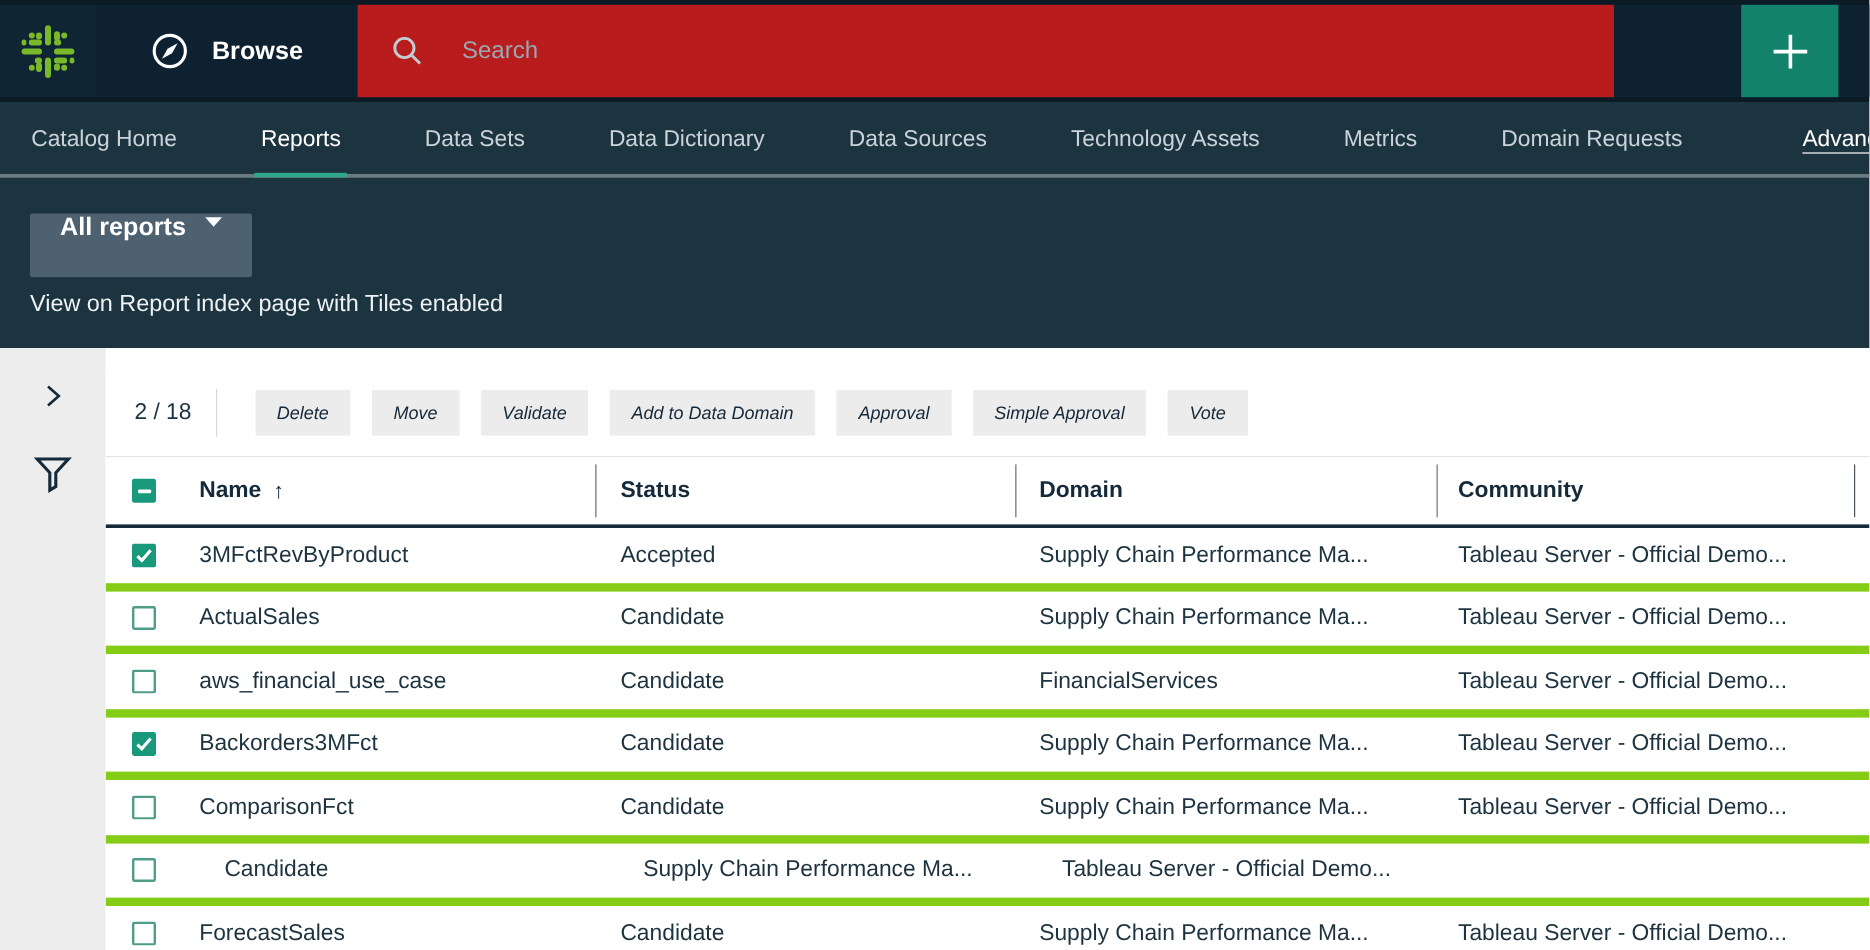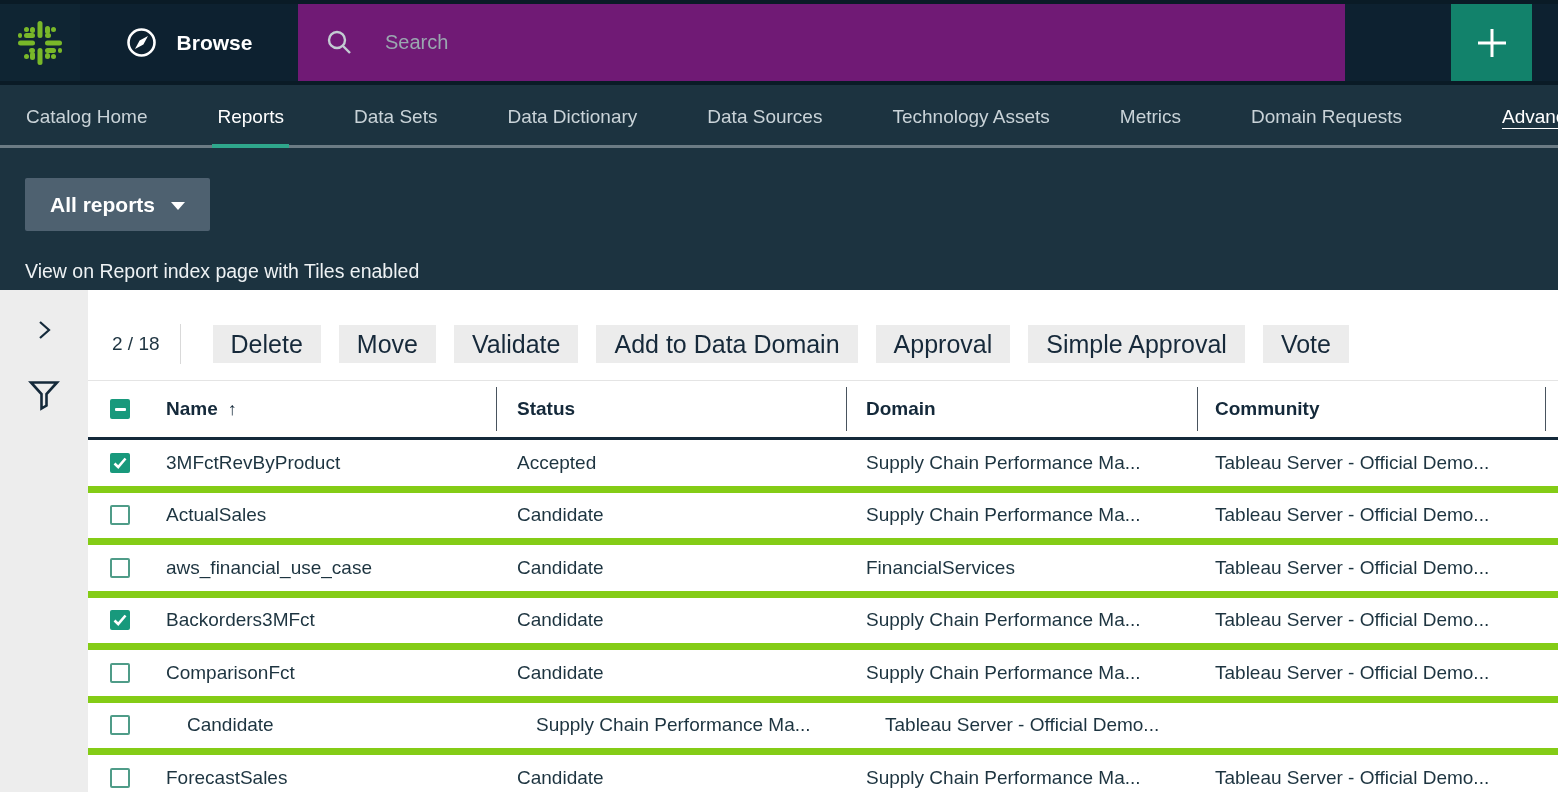--- a/index.html
+++ b/index.html
@@ -4,21 +4,21 @@
 <style>
   * { margin:0; padding:0; box-sizing:border-box; }
   html,body { width:1558px; height:792px; overflow:hidden; background:#fff;
               font-family:"Liberation Sans", sans-serif; }
 
   
   .topbar { display:flex; height:85px; background:var(--topbar-bg,#0A1B26); padding:4px 0; }
   .logo-tile { width:80px; height:100%; background:#0f2533; display:flex; align-items:center; justify-content:center; cursor:pointer; }
   .browse-tile { width:218px; height:100%; background:#0d2130; display:flex; align-items:center; justify-content:center; gap:20px;
                  color:#fff; font-size:21px; font-weight:700; cursor:pointer; }
-  .search-tile { flex:1; height:100%; background:#701a75; display:flex; align-items:center; padding-left:28px; }
+  .search-tile { flex:1; height:100%; background:#b91c1c; display:flex; align-items:center; padding-left:28px; }
   .search-tile svg { margin-right:32px; flex:none; }
   .search-input { flex:1; background:transparent; border:none; outline:none; color:#dfe6ea; font-size:20px; font-family:inherit; }
   .search-input::placeholder { color:#9aa7b0; }
   .topbar-right { width:213px; height:100%; background:#0d2130; display:flex; }
   .plus-btn { margin-left:106px; width:81px; height:77px; background:var(--accent-teal,#12826B);
               border:none; display:flex; align-items:center; justify-content:center; cursor:pointer; }
 
   
   .nav { height:63px; background:var(--nav-bg,#1C3340); display:flex; align-items:stretch; gap:70px;
          padding-left:26px; position:relative; overflow:hidden; white-space:nowrap; }
@@ -27,37 +27,37 @@
   .nav-item.active { color:#fff; }
   .nav-item.active::after { content:""; position:absolute; left:-5px; right:-5px; bottom:0; height:4px;
                             background:var(--active-tab-underline,#2FA78C); z-index:2; }
   .nav-item.link-underline { position:absolute; left:1502px; top:0; bottom:0; color:#fff;
                              text-decoration:underline; text-underline-offset:5px; }
 
   
   .hero { height:142px; background:var(--nav-bg,#1C3340); padding:30px 0 0 25px; }
   .all-reports-btn { height:53px; background:#4e6170; border:none; border-radius:2px; color:#fff;
                      font-size:21px; font-weight:700; font-family:inherit; display:inline-flex;
-                     align-items:center; gap:16px; padding:0 25px; cursor:pointer; }
+                     align-items:flex-start; gap:16px; padding:0 25px; cursor:pointer; }
   .caret-down { width:0; height:0; border-left:7px solid transparent; border-right:7px solid transparent;
                 border-top:8px solid #fff; margin-top:3px; }
-  .hero-subtitle { margin-top:29px; color:#eef2f4; font-size:19.5px; }
+  .hero-subtitle { margin-top:11px; color:#eef2f4; font-size:19.5px; }
 
   
   .content { display:flex; height:502px; }
   .side { width:88px; background:#ededed; display:flex; flex-direction:column; align-items:center;
           padding-top:24px; gap:24px; flex:none; }
   .side button { background:transparent; border:none; cursor:pointer; padding:4px; }
   .main { flex:1; background:#fff; overflow:hidden;margin-top:18px; }
 
   .toolbar { height:72px; display:flex; align-items:center; padding-left:24px; }
   .sel-count { font-size:19px; color:#1d3340; }
   .tb-divider { width:1px; height:40px; background:#d9d9d9; margin:0 32px 0 20px; }
-  .tb-btn { height:38px; background:#ececec; border:none; font-family:inherit; font-size:25px;
-            color:#16293a; padding:0 18px; margin-right:18px; cursor:pointer; white-space:nowrap; }
+  .tb-btn { height:38px; background:#ececec; border:none; font-family:inherit; font-size:15px;
+            color:#16293a; padding:0 18px; margin-right:18px; cursor:pointer; white-space:nowrap;font-style:italic; }
 
   
   .thead { display:flex; align-items:center; height:60px; border-top:1px solid #e4e4e4;
            border-bottom:3px solid #14293a; font-weight:700; color:#14293a; font-size:19px; }
   .trow  { display:flex; align-items:center; height:52.5px; border-bottom:7px solid #84cc16;
            font-size:19px; color:#1d3440; }
   .cell, .hcell { white-space:nowrap; overflow:hidden; flex:none; }
   .hcell { position:relative; height:100%; display:flex; align-items:center; }
   .col-check     { width:78px;  padding-left:22px; display:flex; align-items:center; }
   .col-name      { width:330px; }

